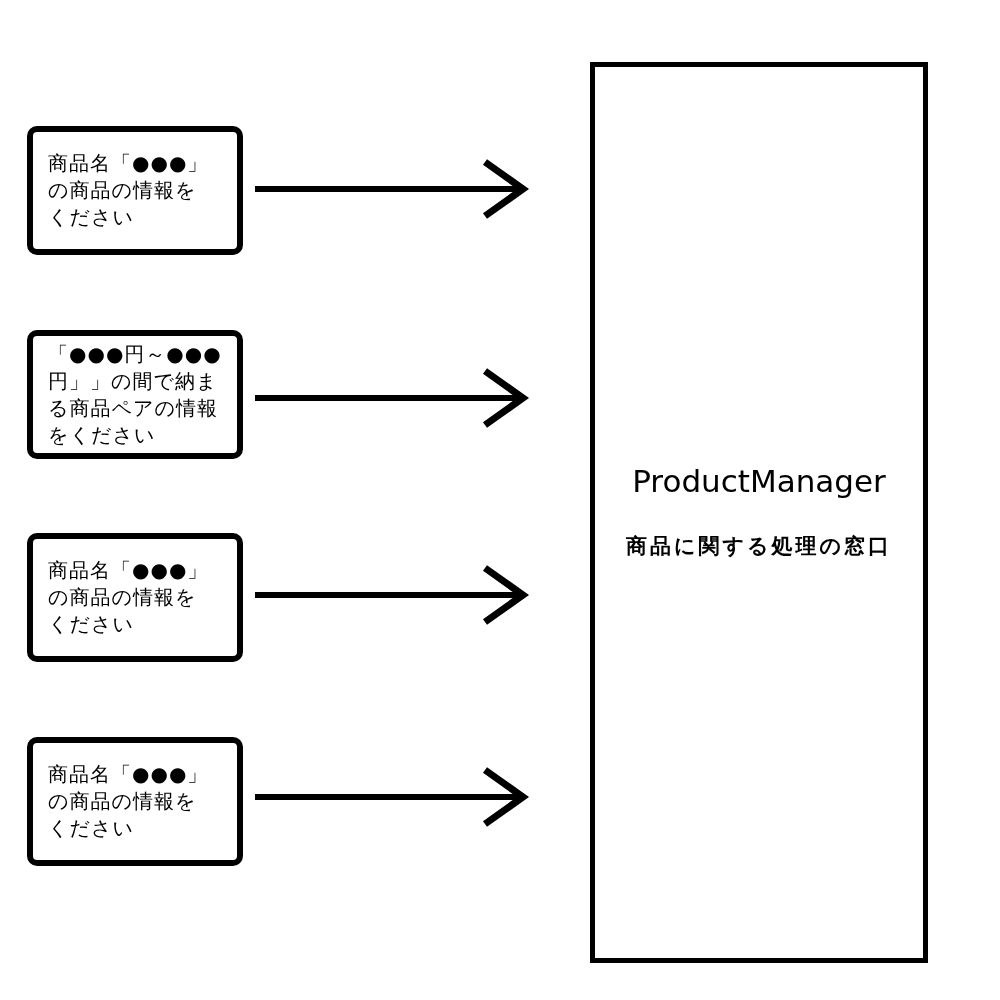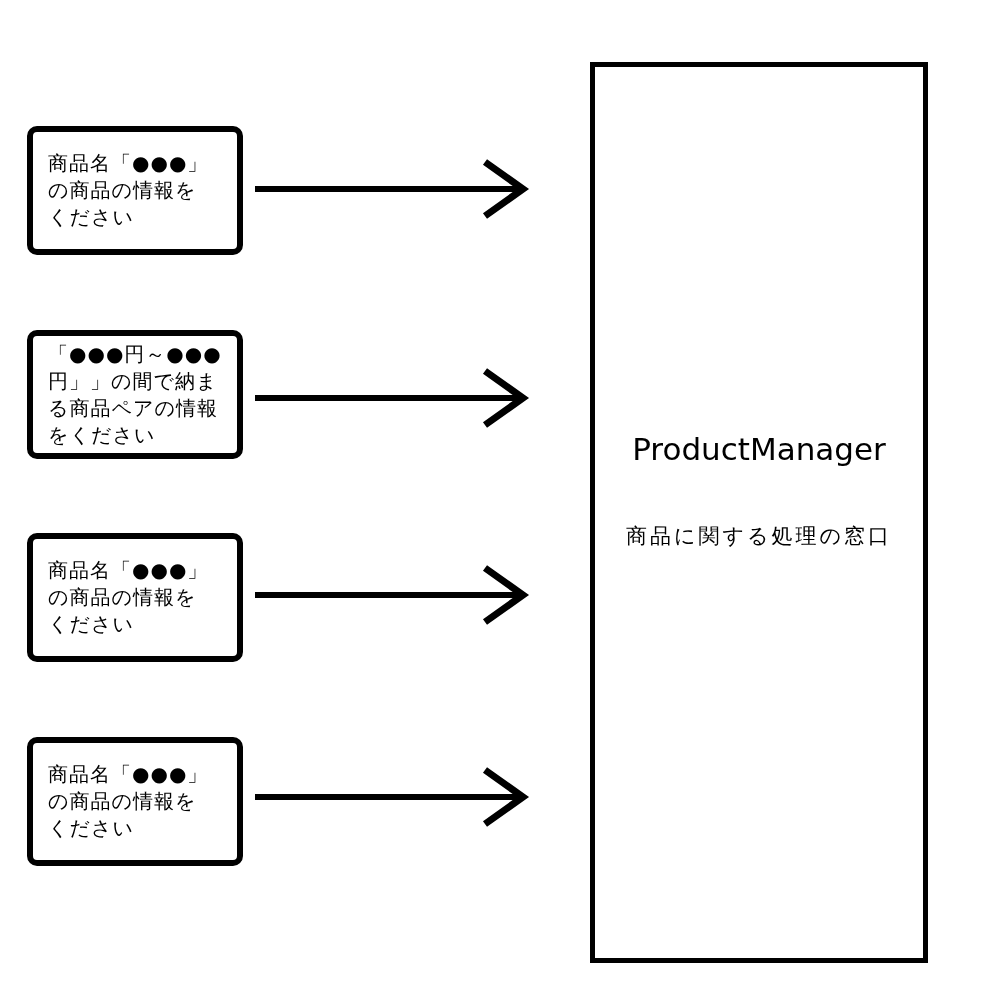--- a/index.html
+++ b/index.html
@@ -48,32 +48,33 @@
   
   .target-box {
     position: absolute;
     left: 590px; top: 62px;
     width: 338px; height: 901px;
     border: 5px solid var(--stroke);
     background: var(--bg);
   }
   .target-title {
     position: absolute;
-    top: 364px; left: 0; width: 100%;
+    top: 396px; left: 0; width: 100%;
     text-align: center;
     font-size: 31px;
     line-height: 36px;
   }
   .target-subtitle {
     position: absolute;
-    top: 456px; left: 0; width: 100%;
+    top: 466px; left: 0; width: 100%;
     text-align: center;
     font-size: 21px;
     line-height: 26px;
     letter-spacing: 3px;
+    font-weight: bold;
   }
 </style>
 </head>
 <body>
 
 <div class="canvas">
 
   <div class="msg-box b1">
     <div class="msg-text">商品名「●●●」
 の商品の情報を

